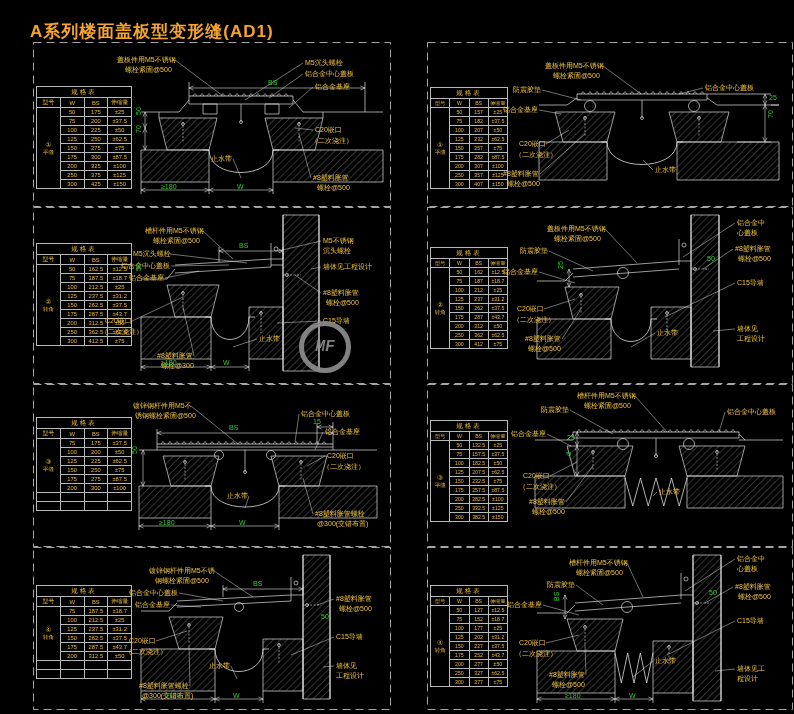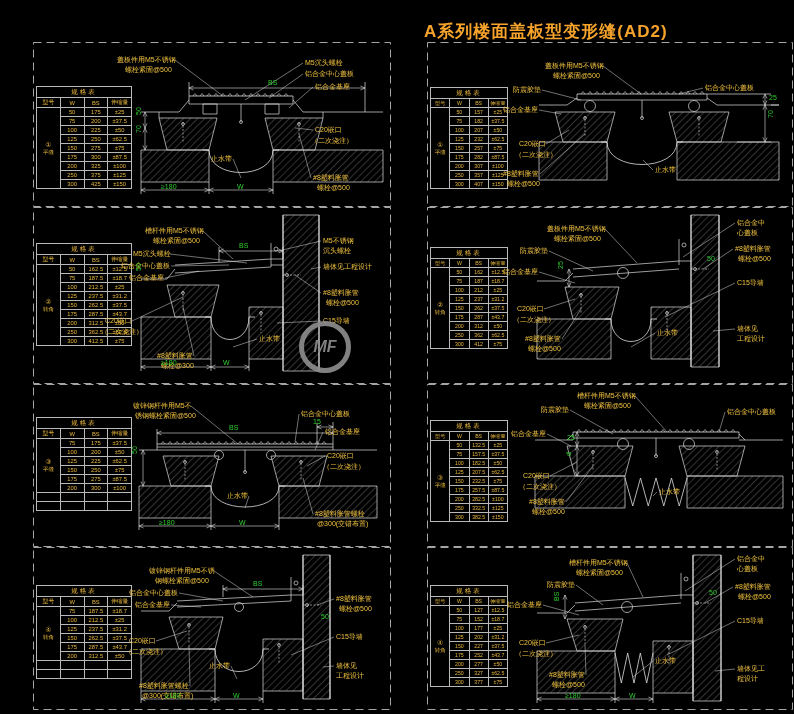--- a/index.html
+++ b/index.html
@@ -17,32 +17,32 @@
          table-layout:fixed;z-index:4;background:#000;}
   table.spec td,table.spec th{border:1px solid #b9b9b9;text-align:center;
          font-weight:normal;padding:0;height:8px;overflow:hidden;}
   table.spec{font-size:5.8px;}
   table.spec.sm{font-size:5.2px;}
   table.spec .cap{height:10px;font-size:6.5px;letter-spacing:2px;}
   table.spec .model{vertical-align:middle;}
   table.spec .model .num{font-size:7px;}
   table.spec .model .jnt{font-size:5.5px;}
   .wm{position:absolute;left:299px;top:321px;color:#8d8d8d;z-index:50;opacity:.92;}
-  .wm-row{display:flex;align-items:center;gap:9px;}
+  .wm-row{display:flex;align-items:center;gap:9px;font-family:Liberation Mono, monospace;}
   .wm-logo{width:42px;height:42px;border:5px solid #8d8d8d;border-radius:50%;
          display:flex;align-items:center;justify-content:center;
          font-weight:bold;font-style:italic;font-size:16px;}
   .wm-name{font-size:37px;font-weight:bold;letter-spacing:11px;}
   .wm-url{font-size:16px;font-weight:bold;letter-spacing:2.5px;margin:1px 0 0 52px;}
 </style>
 </head>
 <body>
 
 <div id="stage">
-  <div class="sheet-title" style="left:424px;top:20px">A系列楼面盖板型变形缝(AD2)</div>
+  <div class="sheet-title" style="left:30px;top:20px">A系列楼面盖板型变形缝(AD1)</div>
 
   <div id="panels">
       <div class="panel" style="left: 33px; top: 42px; width: 358px; height: 165px;">
         <svg width="358" height="165">
           <defs>
             <pattern id="h0" width="5" height="5" patternUnits="userSpaceOnUse" patternTransform="rotate(45)">
               <line x1="0" y1="0" x2="0" y2="5" stroke="#8f8f8f" stroke-width="0.7"></line>
             </pattern>
           </defs>
           <rect x="0.5" y="0.5" width="357" height="164" fill="none" stroke="#cfcfcf" stroke-width="0.8" stroke-dasharray="8,5"></rect>

